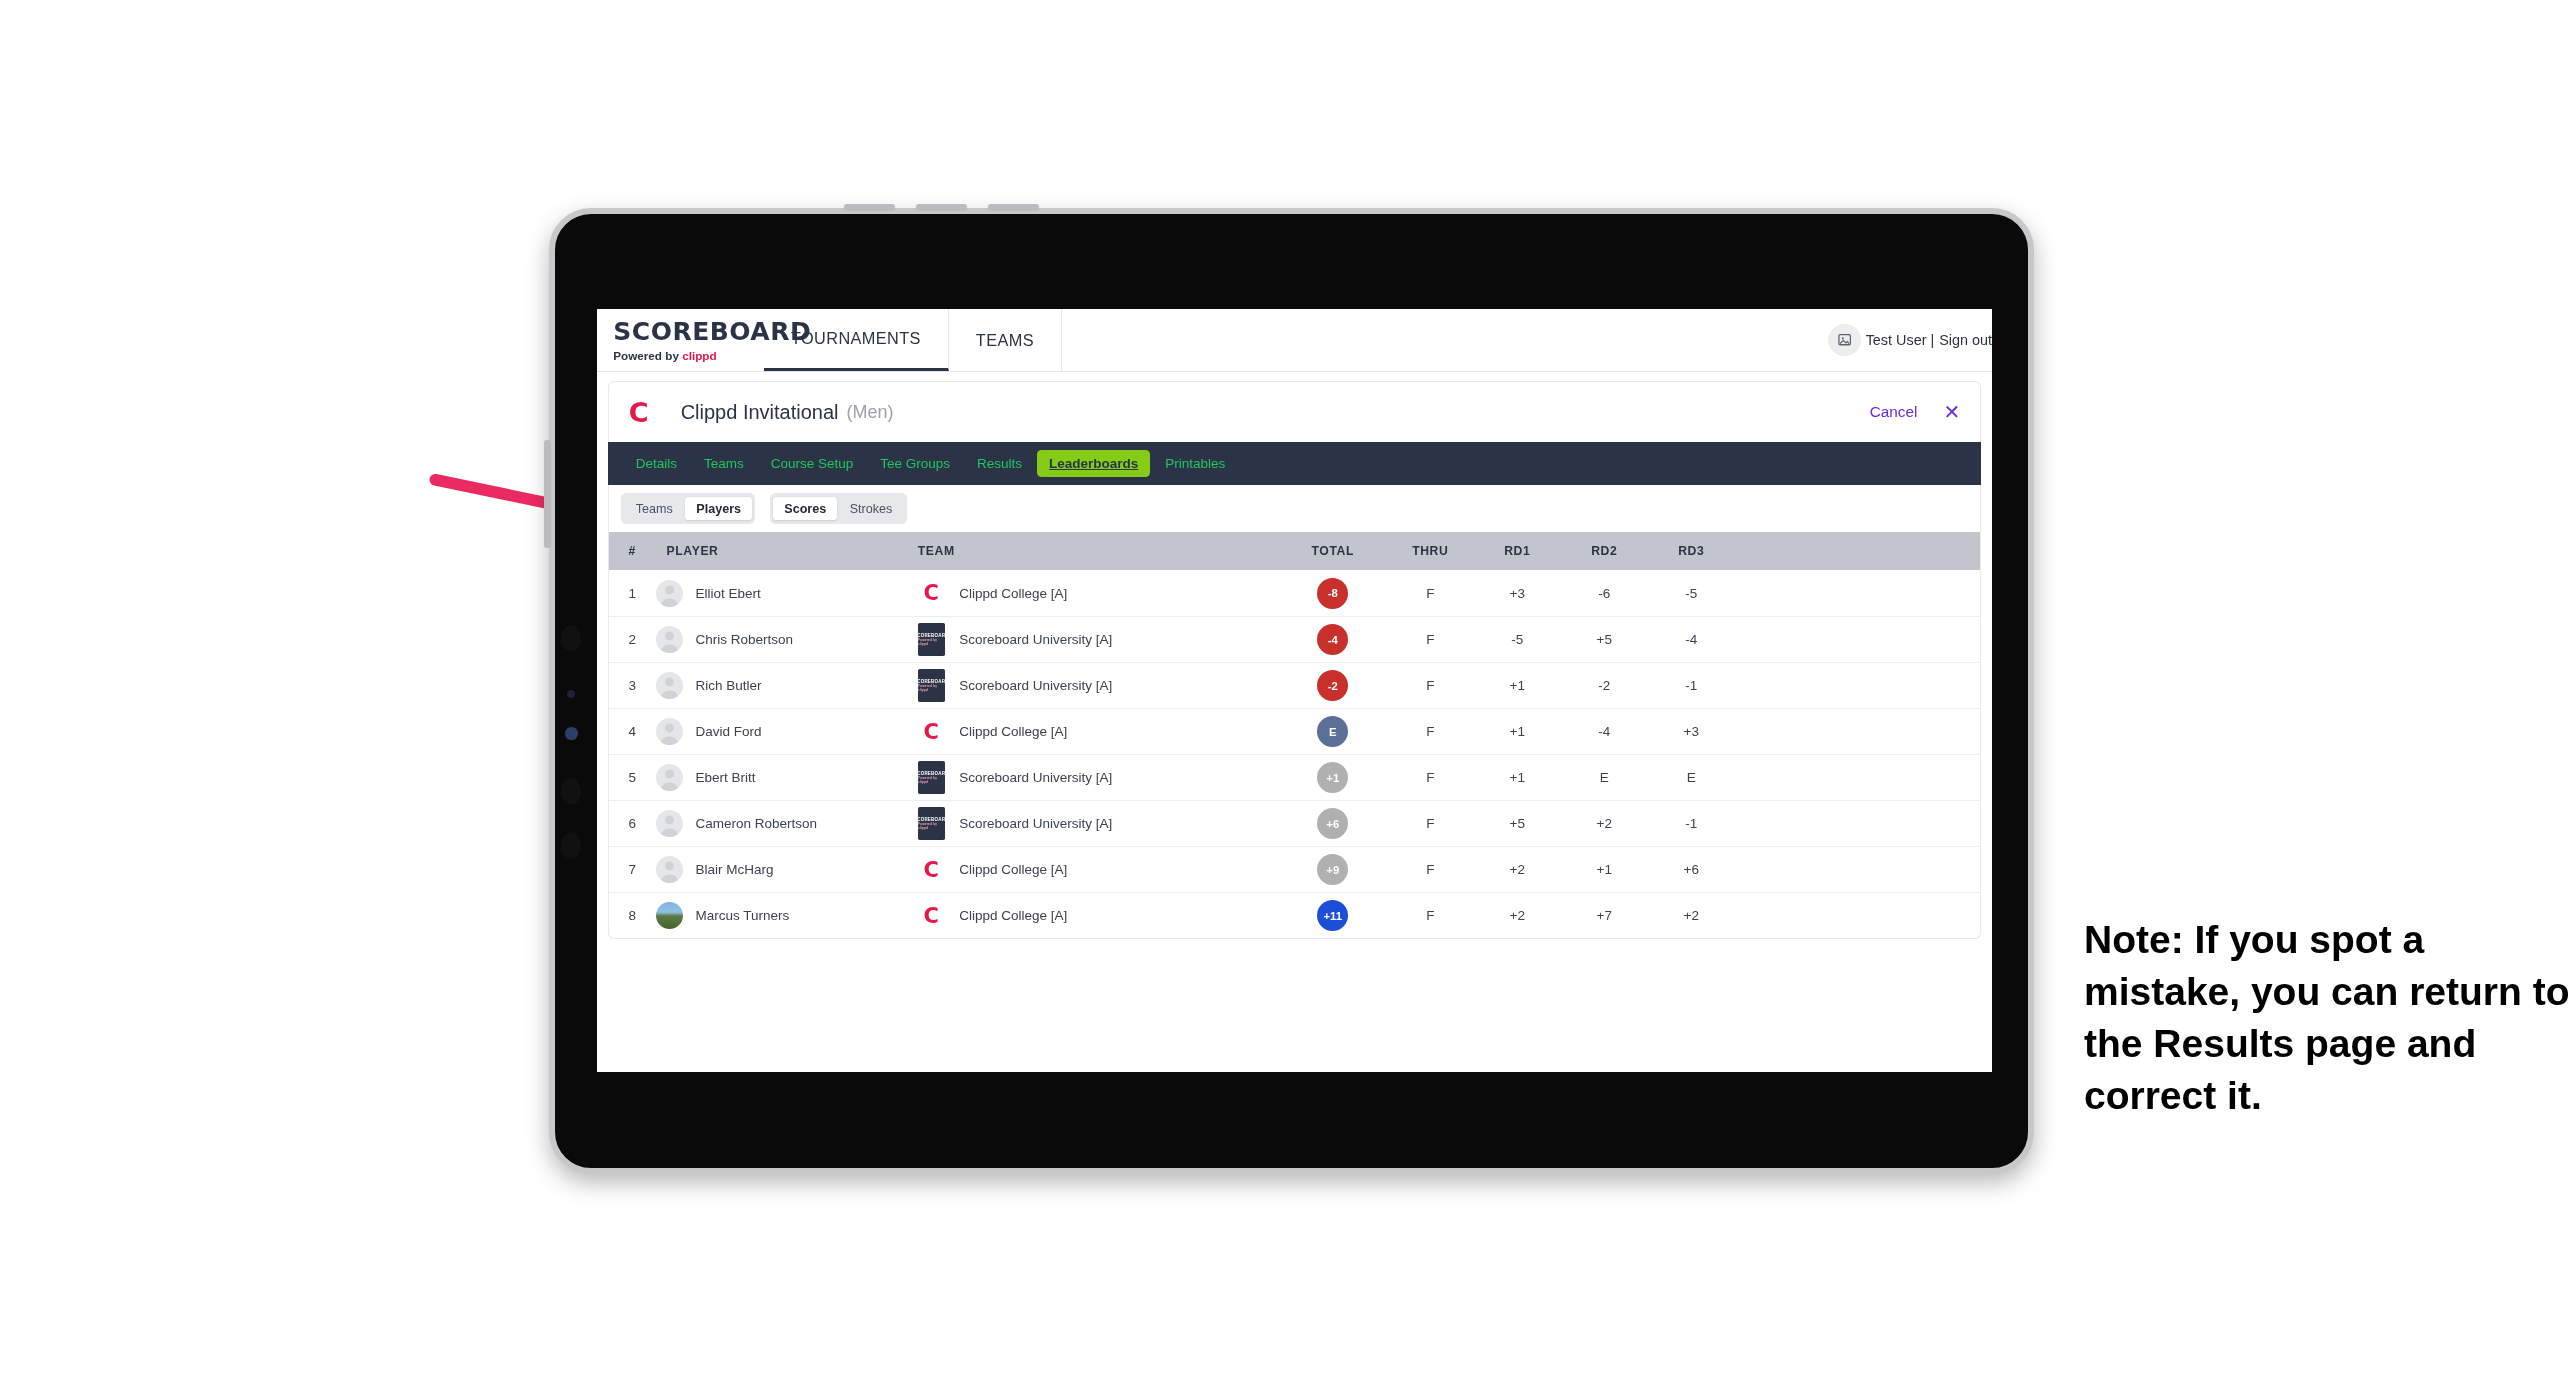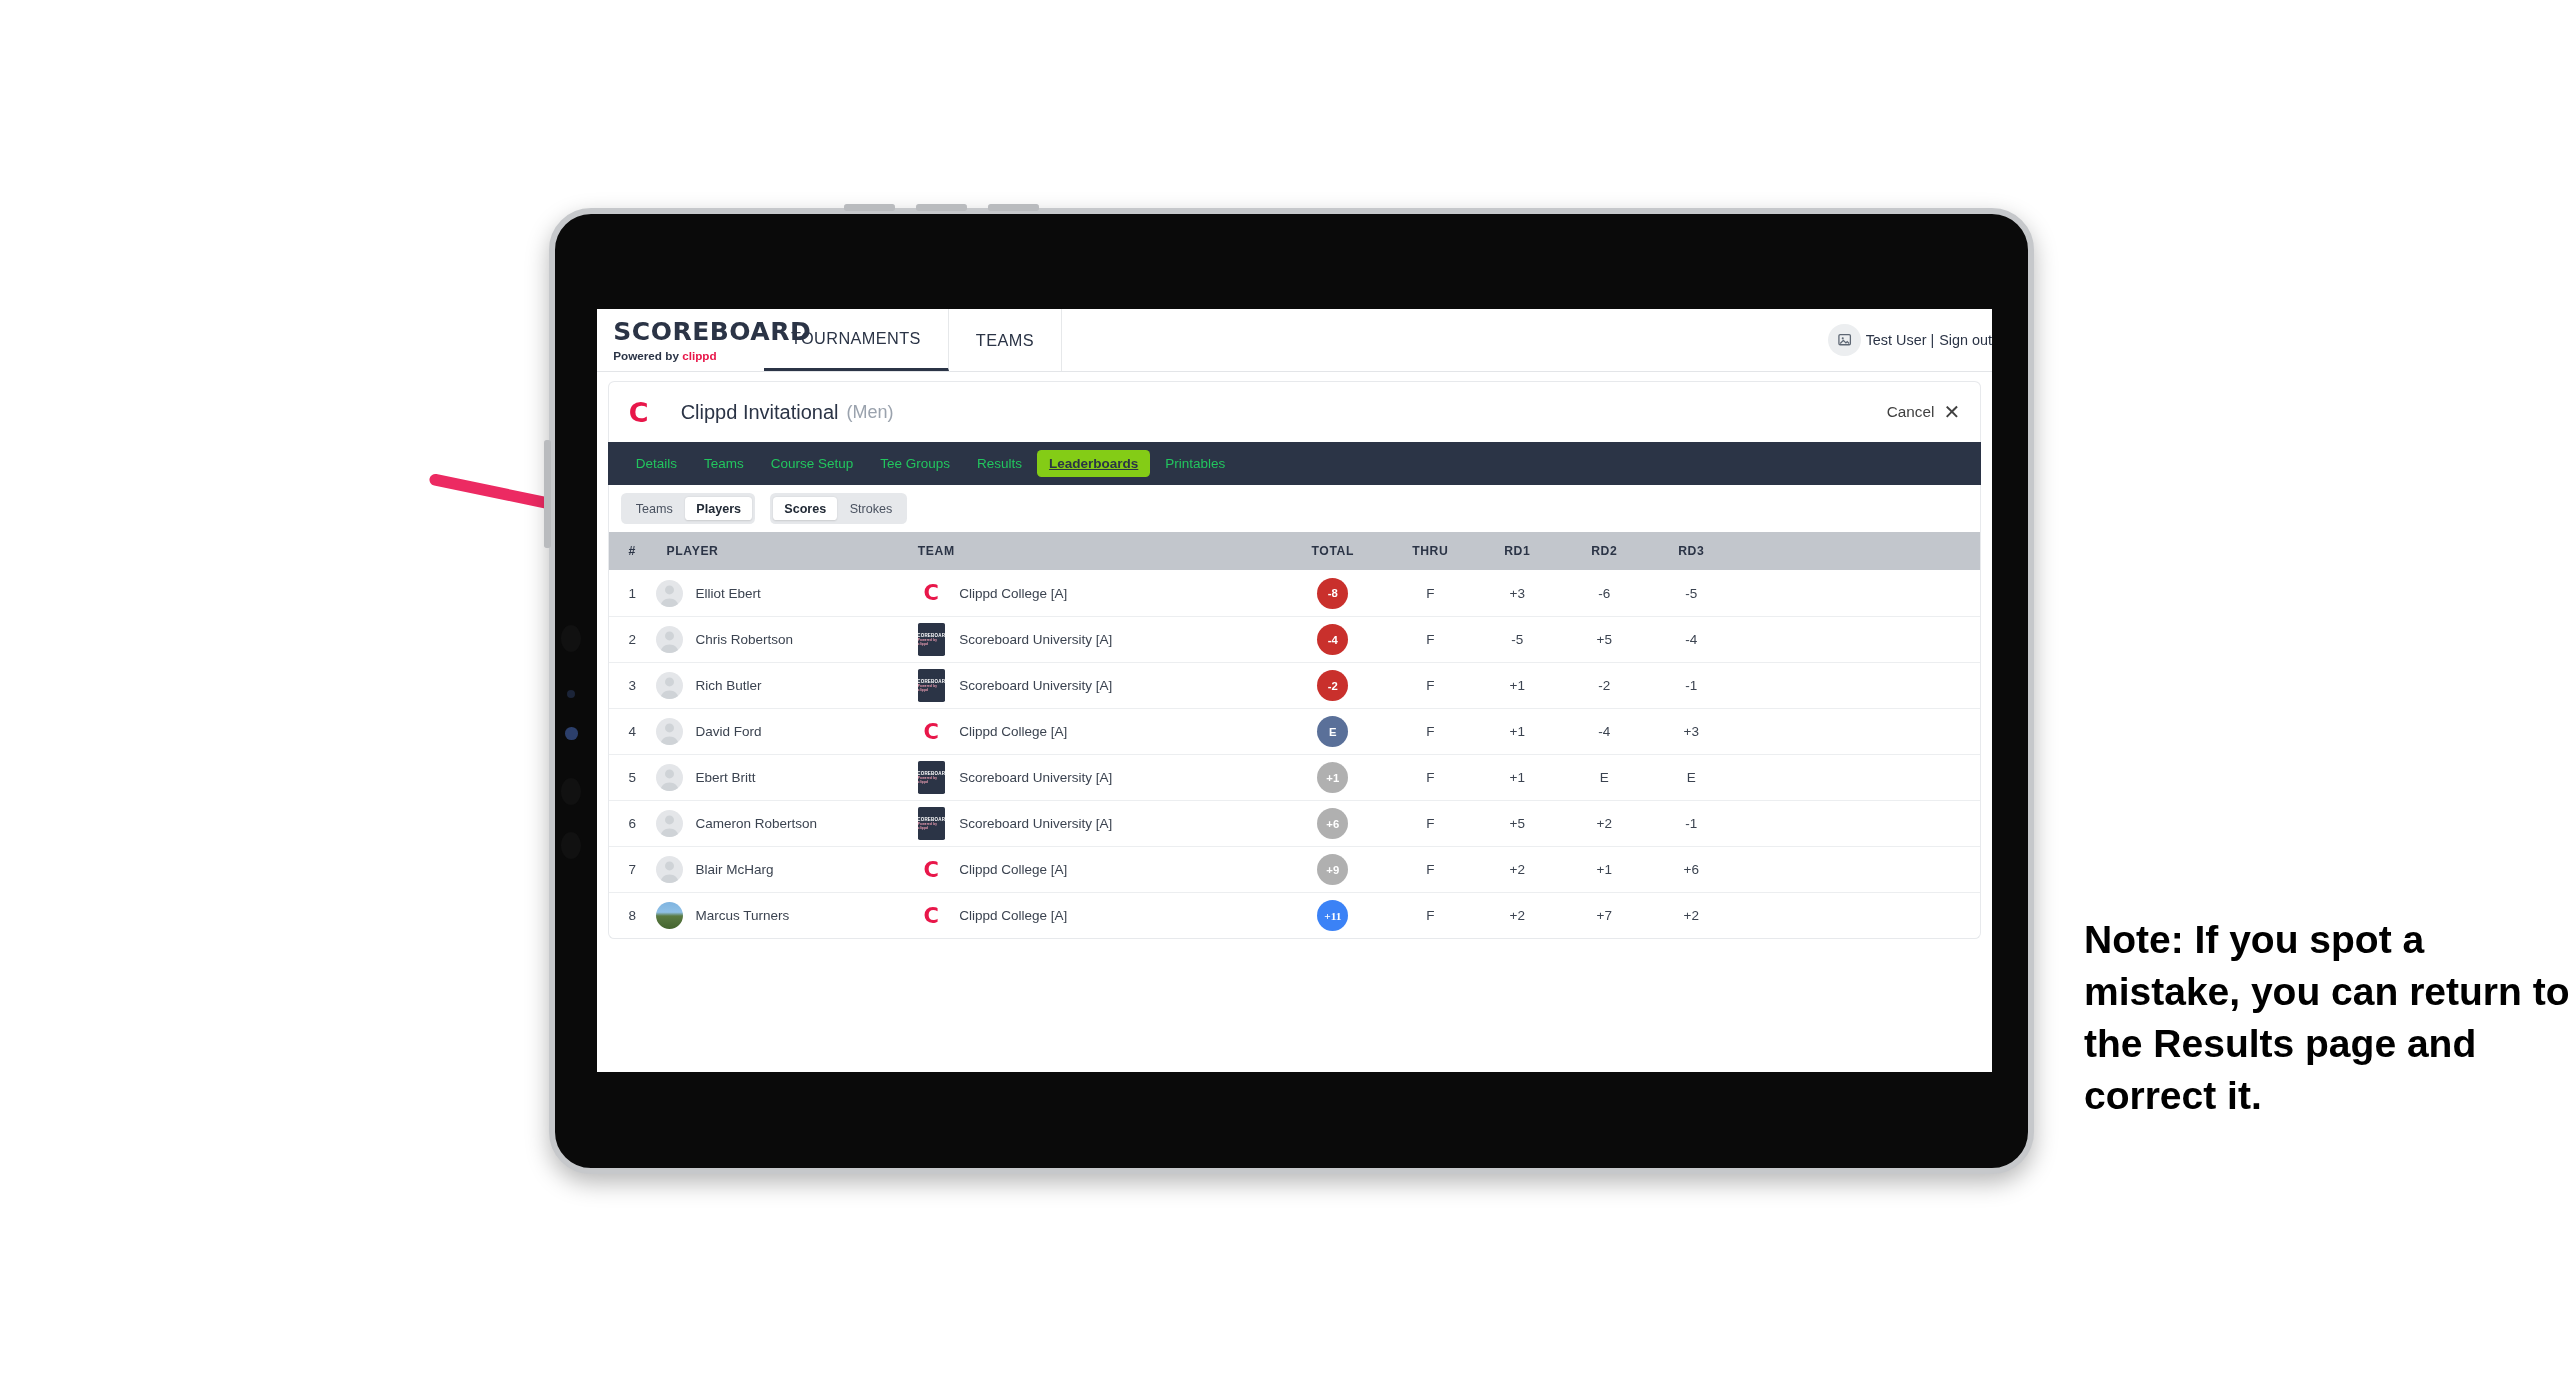--- a/index.html
+++ b/index.html
@@ -96,21 +96,21 @@
   #title-card {
     margin: 9px 10.8px 0 10.8px; background:#fff;
     border:0.9px solid #e7e9ec; border-bottom:none;
     border-radius: 6.3px 6.3px 0 0;
     height: 61px; display:flex; align-items:center; padding: 0 20px;
   }
   #c-logo { font-size: 27px; font-weight: 800; color:#e8174a; font-family:"DejaVu Sans",sans-serif; }
   #tourn-name { font-size: 20px; color:#2b3446; margin-left: 32px; }
   #tourn-gender { font-size: 18px; color:#9aa2ad; margin-left: 8.1px; }
   #title-spacer { flex:1 1 auto; }
-  #cancel-btn { display:flex; align-items:center; gap:9px; font-size:15.3px; color:#404040; cursor:pointer; }
+  #cancel-btn { display:flex; align-items:center; gap:26px; font-size:15.3px; color:#6d28d9; cursor:pointer; }
   #cancel-x { font-size:20px; line-height:1; }
 
   
   #tabstrip {
     margin: 0 10.8px; background:#2b3446; height: 43px;
     display:flex; align-items:center; padding: 0 16.3px; gap: 3.6px;
   }
   .tab {
     font-size: 13.5px; color:#22c55e; padding: 6.3px 11.7px; border-radius:4.5px; cursor:pointer;
     white-space:nowrap;
@@ -435,21 +435,21 @@
               <div class="c c-rank">8</div>
               <div class="c c-player">
                 <div class="avatar photo"></div>
                 <span>Marcus Turners</span>
               </div>
               <div class="c c-team">
                 <div class="team-logo-c">C</div>
                 <span>Clippd College [A]</span>
               </div>
               <div class="c c-total">
-                <div class="badge" style="background: #3b82f6; font-family: Liberation Serif, serif;">+11</div>
+                <div class="badge" style="background: #1d4ed8;">+11</div>
               </div>
               <div class="c c-thru">F</div>
               <div class="c c-rd">+2</div>
               <div class="c c-rd">+7</div>
               <div class="c c-rd">+2</div>
             </div>
           </div>
       </div>
 
     </div>

